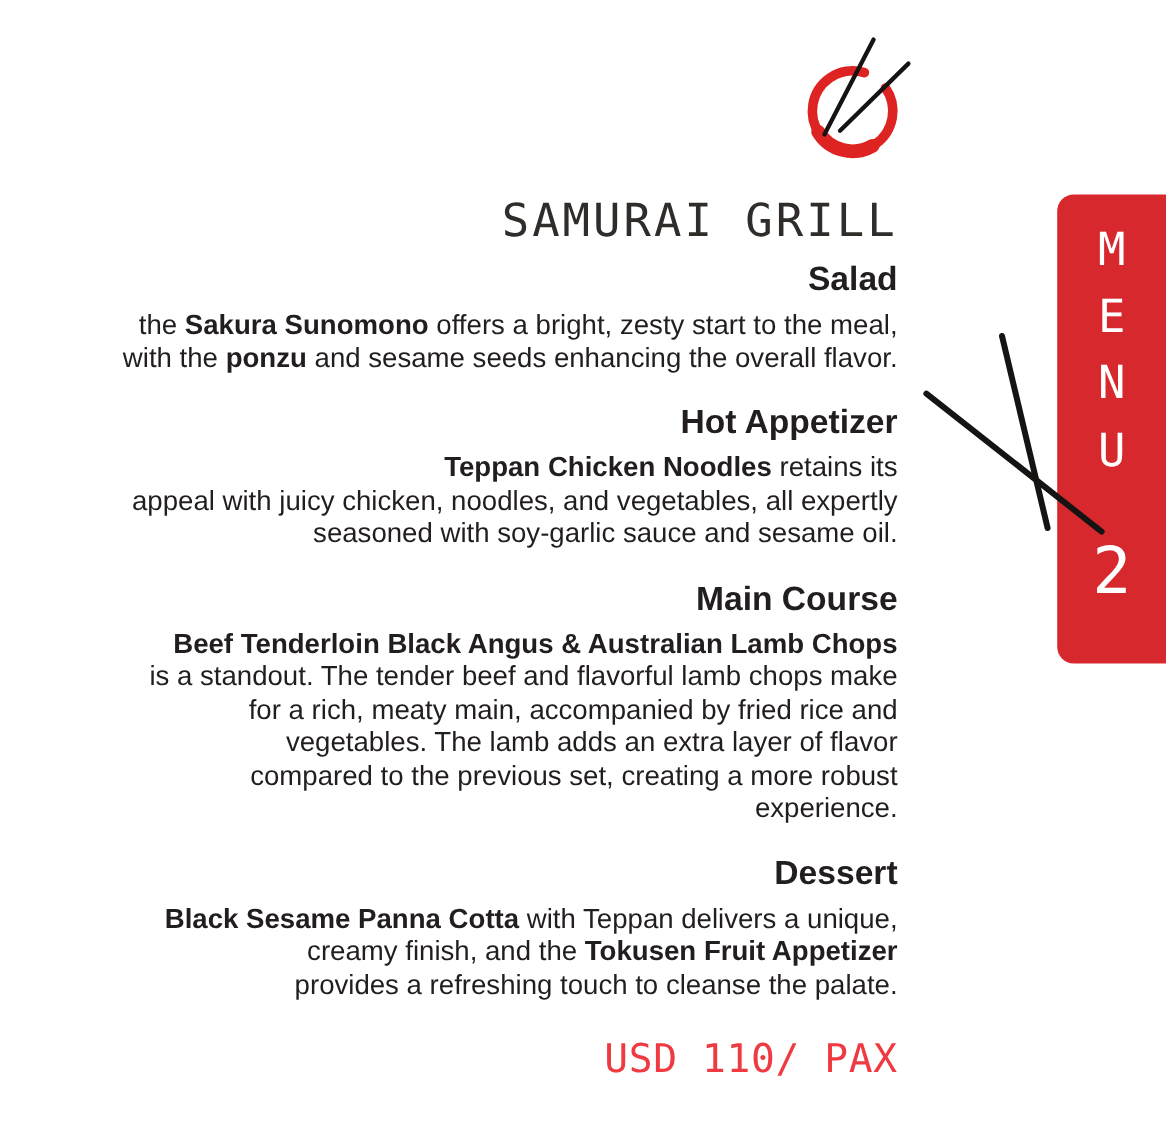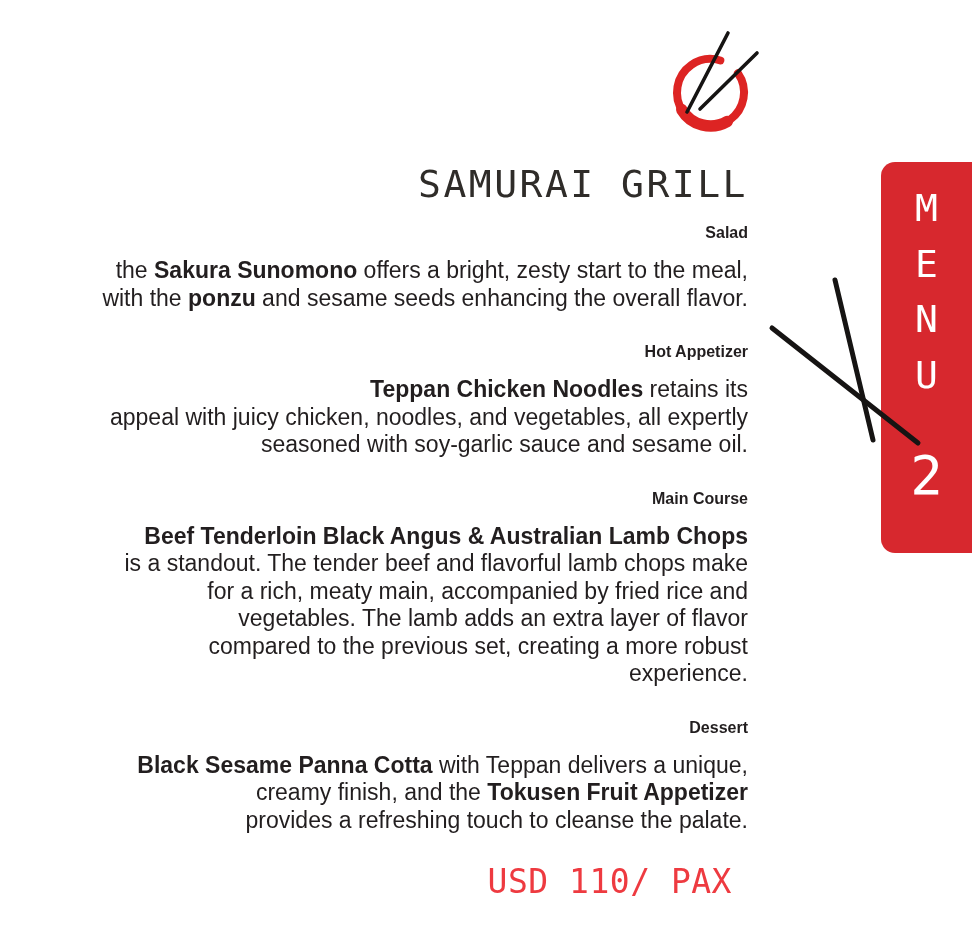--- a/index.html
+++ b/index.html
@@ -51,31 +51,31 @@
   .chopsticks{position:absolute;left:758px;top:272px;width:214px;height:180px;z-index:2;}
 
   
   .menu-content{
     position:absolute;left:30px;right:224px;top:219px;
     text-align:right;
   }
   .section{margin-top:26px;}
   .section:first-child{margin-top:0;}
   .heading{
-    font-size:16px;line-height:28px;font-weight:700;color:var(--ink);
+    font-size:28px;line-height:28px;font-weight:700;color:var(--ink);
     margin:0 0 10px 0;
   }
   .paragraph{margin:0;}
   .paragraph + .paragraph{}
   .line{font-size:23px;line-height:27.5px;color:#221e1f;}
   .line .b{font-weight:700;color:var(--ink);}
 
   
   .price{
-    position:absolute;top:864px;right:240px;
+    position:absolute;top:864px;right:224px;
     font-family:"DejaVu Sans Mono", monospace;
     font-size:33px;line-height:36px;letter-spacing:0.5px;
     color:var(--red-price);white-space:nowrap;font-weight:400;
   }
 </style>
 </head>
 <body style="--red-tab: #d7282e; --red-enso: #dd2423; --red-price: #ee3a40; --ink: #221e1f;">
 
 <div class="page">
 

